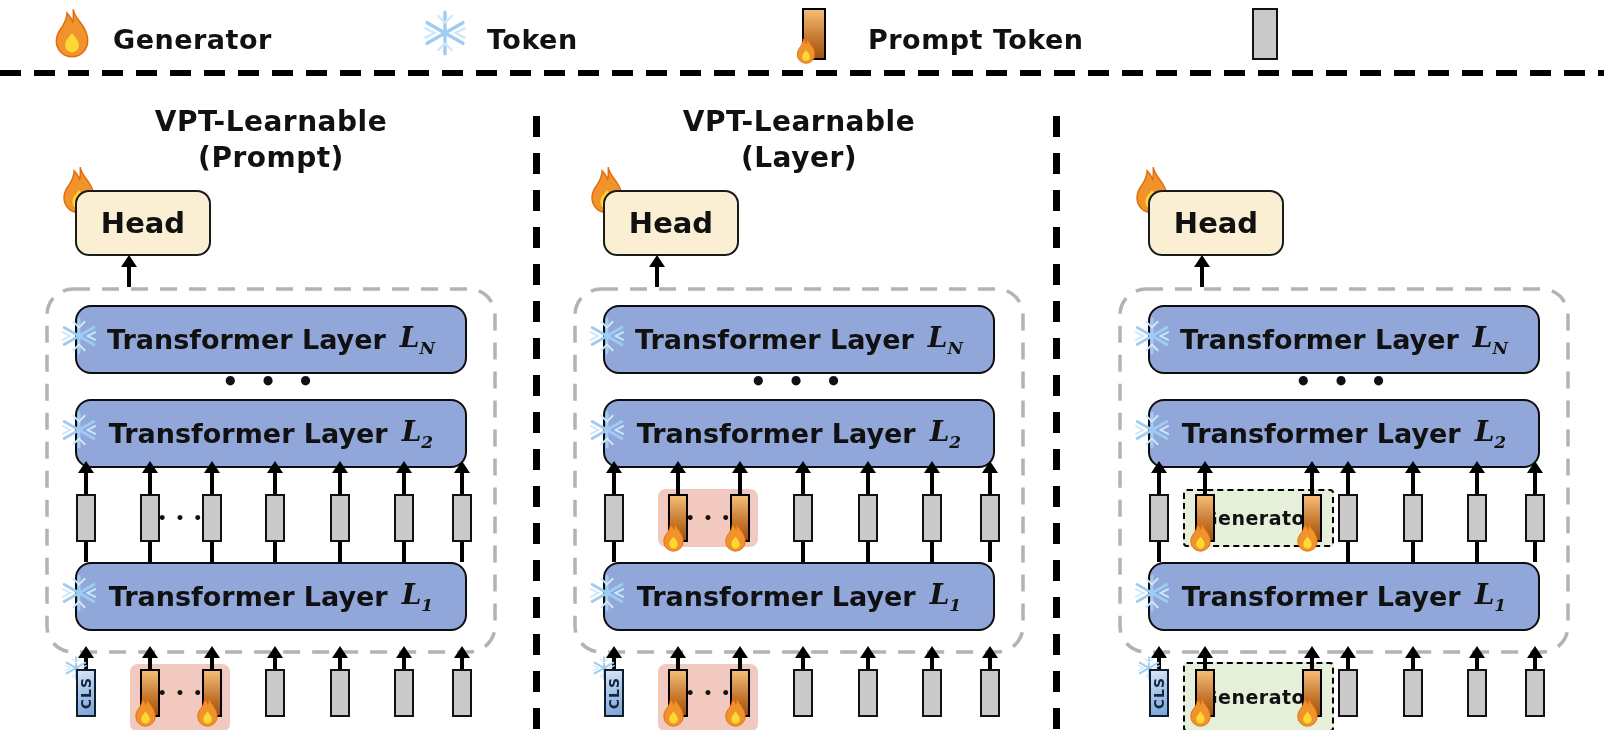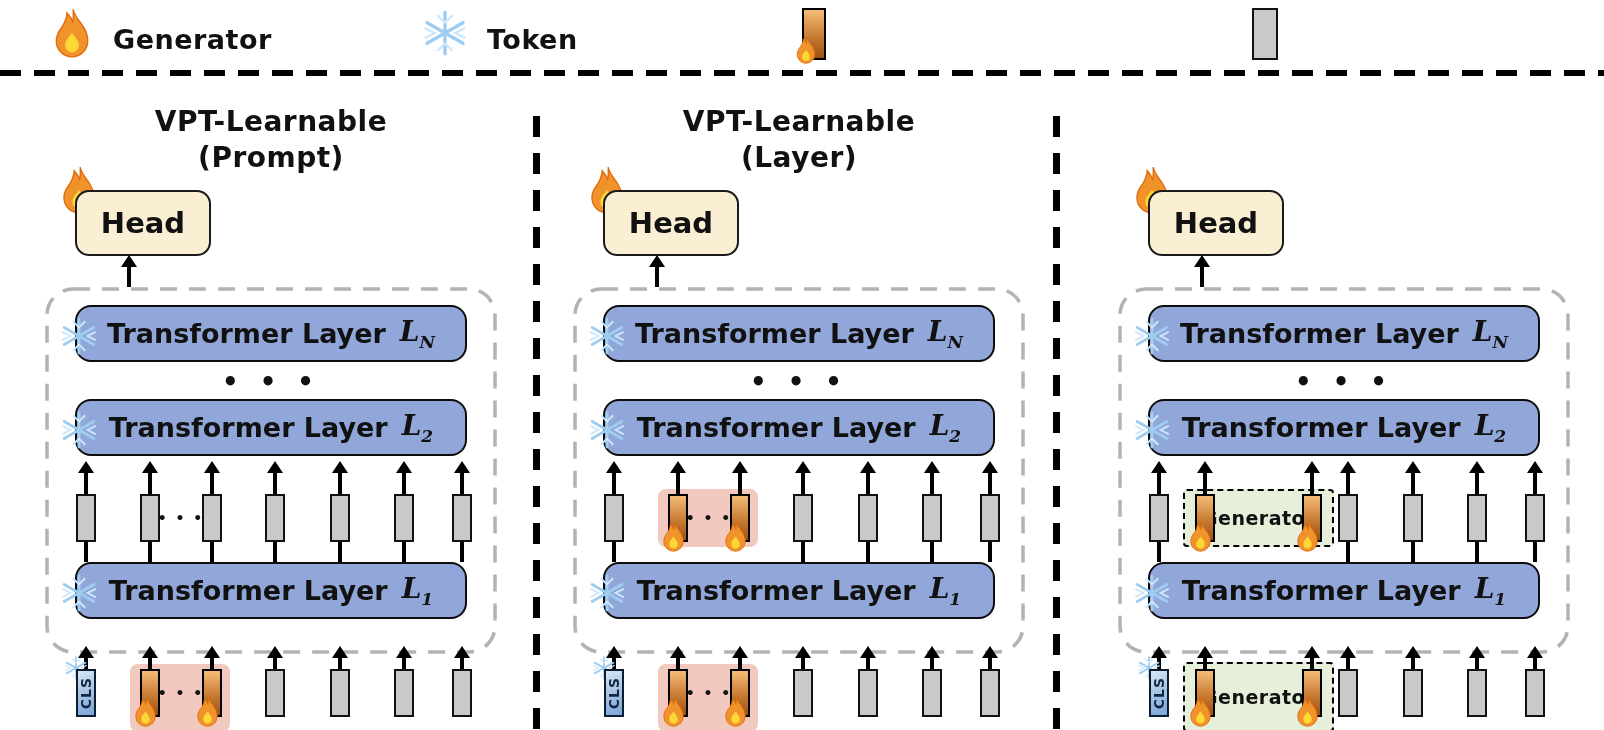--- a/index.html
+++ b/index.html
@@ -16,21 +16,21 @@
 
   
   .panel{position:absolute;top:104px;width:452px;height:635px;}
   .pt{position:absolute;left:0;top:0;width:452px;text-align:center;
       font-size:28px;font-weight:700;line-height:36px;letter-spacing:.5px;}
   .head-box{position:absolute;left:30px;top:86px;width:136px;height:66px;background:#faeed3;
             border:2px solid #1a1a1a;border-radius:14px;display:flex;align-items:center;
             justify-content:center;font-size:29px;font-weight:700;box-sizing:border-box;}
   .backbone{position:absolute;left:0;top:183px;}
 
-  .tlayer{position:absolute;left:30px;width:392px;height:57px;background:#92a7d9;
+  .tlayer{position:absolute;left:30px;width:392px;height:69px;background:#92a7d9;
           border:2.5px solid #0d0d0d;border-radius:16px;display:flex;align-items:center;
           justify-content:center;gap:14px;box-sizing:border-box;}
   .tl-name{font-size:27px;font-weight:700;}
   .tl-math{font-family:"DejaVu Serif",serif;font-style:italic;font-size:28px;font-weight:600;}
   .tl-math sub{font-size:17px;font-weight:600;}
   .layer-snow{left:-17px;top:10px;width:38px;height:38px;}
   .layer-dots{position:absolute;left:0;top:262px;width:452px;height:32px;text-align:center;
               font-size:26px;font-weight:700;line-height:32px;letter-spacing:6px;}
 
   
@@ -91,20 +91,21 @@
 
   <svg class="ic" style="left:422px;top:10px;width:46px;height:46px">
       <use href="#sym-snow"></use>
     </svg>
   <span class="legend-label" style="left:487px;top:24px">Token</span>
 
   <div class="tok prompt-tok" style="left:802px;top:8px;width:24px;height:52px"></div>
   <svg class="ic" style="left:794px;top:36px;width:24px;height:28px">
       <use href="#sym-flame"></use>
     </svg>
+  <span class="legend-label" style="left:868px;top:24px">Prompt Token</span>
 
   <div class="tok patch-tok" style="left:1252px;top:8px;width:26px;height:52px"></div>
 
   <div class="hline"></div>
   <div class="vsep" style="left:533px"></div>
   <div class="vsep" style="left:1053px"></div>
 
   <div class="panel" style="left:45px">
     <div class="pt">
       <div>VPT-Learnable</div>

